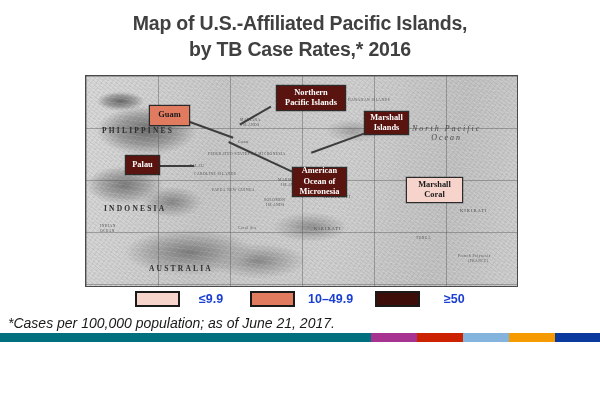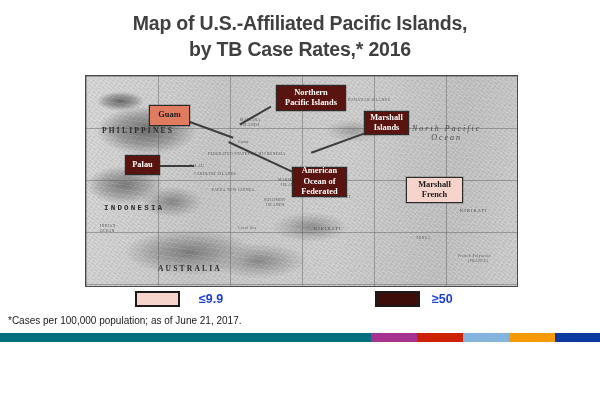--- a/index.html
+++ b/index.html
@@ -163,23 +163,24 @@
     font-size: 12.5px;
     margin-left: 18px;
     white-space: nowrap;
   }
 
   
   #footnote {
     position: absolute;
     left: 8px;
     top: 315px;
-    font-size: 10px;
+    font-size: 14px;
     color: #1a1a1a;
     white-space: nowrap;
+    font-style: italic;
   }
 
   
   #bottom-bar {
     position: absolute;
     left: 0;
     top: 333px;
     width: 600px;
     height: 9px;
     display: flex;
@@ -194,22 +195,22 @@
   <span class="line">by TB Case Rates,* 2016</span>
 </div>
 
 <div id="map-frame">
   <div id="map-relief"></div>
   <div id="map-noise"></div>
   <div id="map-grid"></div>
 
   <div id="geo-label-host">
       <div class="geo-label geo-country" style="left: 16px; top: 50px;">PHILIPPINES</div>
-      <div class="geo-label geo-country" style="left: 18px; top: 128px; font-family: Liberation Mono, monospace;">INDONESIA</div>
-      <div class="geo-label geo-country" style="left: 72px; top: 188px;">AUSTRALIA</div>
+      <div class="geo-label geo-country" style="left: 18px; top: 128px;">INDONESIA</div>
+      <div class="geo-label geo-country" style="left: 63px; top: 188px;">AUSTRALIA</div>
       <div class="geo-label geo-small" style="left: 238px; top: 118px;">KIRIBATI</div>
       <div class="geo-label geo-small" style="left: 228px; top: 150px;">KIRIBATI</div>
       <div class="geo-label geo-small" style="left: 374px; top: 132px;">KIRIBATI</div>
       <div class="geo-label geo-tiny" style="left: 122px; top: 76px;">FEDERATED STATES OF MICRONESIA</div>
       <div class="geo-label geo-tiny" style="left: 108px; top: 96px;">CAROLINE ISLANDS</div>
       <div class="geo-label geo-tiny" style="left: 192px; top: 102px;">MARSHALL</div>
       <div class="geo-label geo-tiny" style="left: 195px; top: 107px;">ISLANDS</div>
       <div class="geo-label geo-tiny" style="left: 154px; top: 42px;">MARIANA</div>
       <div class="geo-label geo-tiny" style="left: 155px; top: 47px;">ISLANDS</div>
       <div class="geo-label geo-tiny" style="left: 178px; top: 122px;">SOLOMON</div>
@@ -256,40 +257,44 @@
         <div>
           <span>Marshall</span>
           <span>Islands</span>
         </div>
       </div>
       <div class="leader" style="left: 206px; top: 95px; width: 70px; transform: rotate(205deg);"></div>
       <div class="callout high" style="left: 206px; top: 91px; width: 55px; height: 30px;">
         <div>
           <span>American</span>
           <span>Ocean of</span>
-          <span>Federated</span>
+          <span>Micronesia</span>
         </div>
       </div>
       <div class="callout low" style="left: 320px; top: 101px; width: 57px; height: 26px;">
         <div>
           <span>Marshall</span>
-          <span>French</span>
+          <span>Coral</span>
         </div>
       </div>
     </div>
 </div>
 
 <div id="legend">
     <div class="legend-item" style="left: 135px; top: 3px;">
       <div class="swatch" style="background: rgb(246, 211, 203);"></div>
       <div class="legend-label" style="margin-left: 19px;">≤9.9</div>
     </div>
+    <div class="legend-item" style="left: 250px; top: 3px;">
+      <div class="swatch" style="background: rgb(224, 123, 96);"></div>
+      <div class="legend-label" style="margin-left: 13px;">10–49.9</div>
+    </div>
     <div class="legend-item" style="left: 375px; top: 3px;">
       <div class="swatch" style="background: rgb(61, 13, 9);"></div>
-      <div class="legend-label" style="margin-left: 12px;">≥50</div>
+      <div class="legend-label" style="margin-left: 24px;">≥50</div>
     </div>
   </div>
 
 <div id="footnote">*Cases per 100,000  population; as of June 21,  2017.</div>
 
 <div id="bottom-bar">
     <div class="seg" style="background: rgb(0, 112, 127); width: 371px;"></div>
     <div class="seg" style="background: rgb(165, 51, 143); width: 46px;"></div>
     <div class="seg" style="background: rgb(204, 34, 0); width: 46px;"></div>
     <div class="seg" style="background: rgb(132, 180, 221); width: 46px;"></div>

